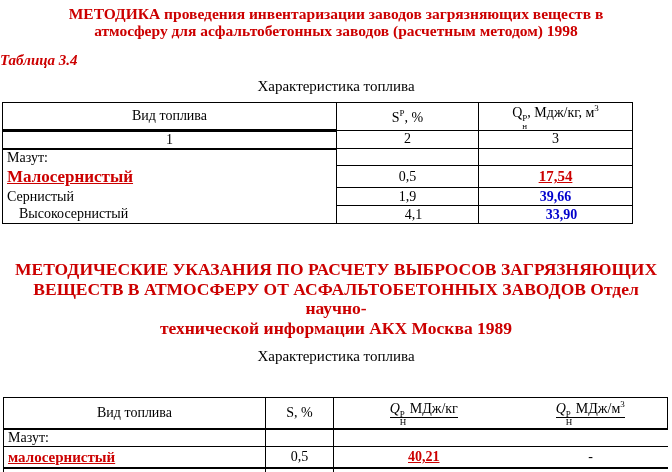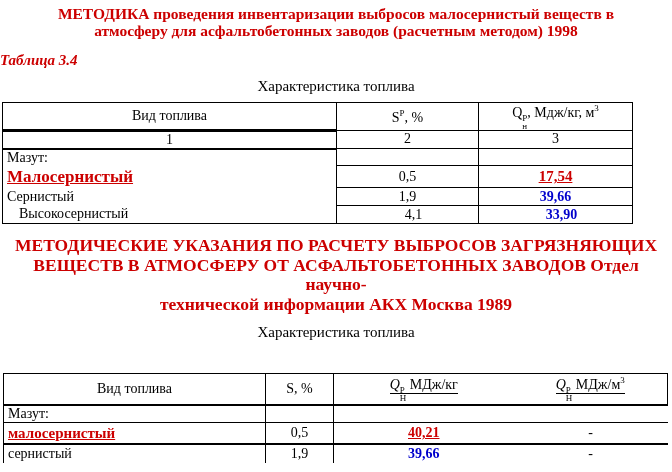--- a/index.html
+++ b/index.html
@@ -30,21 +30,21 @@
   .t1 .r-mazut td{height:16px;}
   .t1 .r-malo td{height:21px;}
   .t1 .r-sern td{height:17px;}
   .t1 .r-vys td{height:17px;padding-left:16px;}
   .red-strong{color:#cc0000;font-weight:bold;text-decoration:underline;}
   .t1 .fuel-malo{font-size:17px;}
   .t1 .val-malo{font-size:15px;}
 
   
   .doc-title-2{
-    margin-top:12px;text-align:center;color:#cc0000;font-weight:bold;
+    margin-top:36px;text-align:center;color:#cc0000;font-weight:bold;
     font-size:17.5px;line-height:19.5px;padding:0 10px;
   }
   .caption2{text-align:center;font-size:15px;margin-top:10px;}
 
   
   .t2{width:664px;margin:32px 0 0 3px;}
   .t2 .hdr td{border-top:1px solid #000;border-bottom:2px solid #000;text-align:center;height:30px;}
   .t2 td.c1{border-left:1px solid #000;text-align:left;}
   .t2 td.c2{border-left:1px solid #000;text-align:center;}
   .t2 td.c3{border-left:1px solid #000;text-align:center;}
@@ -62,21 +62,21 @@
     display:inline-flex;flex-direction:column;font-size:9px;line-height:8px;
     vertical-align:-4px;text-align:left;font-style:normal;font-weight:normal;
   }
   .qit{font-style:italic;}
   .u{border-bottom:1px solid #000;padding-bottom:1px;}
 </style>
 </head>
 <body>
 
 <div class="doc-title-1">
-  <div>МЕТОДИКА проведения инвентаризации выбросов малосернистый веществ в</div>
+  <div>МЕТОДИКА проведения инвентаризации заводов загрязняющих веществ в</div>
   <div>атмосферу для асфальтобетонных заводов (расчетным методом) 1998</div>
 </div>
 
 <div class="table-label">Таблица 3.4</div>
 
 <div class="caption">Характеристика топлива</div>
 
 <table class="t1">
   <colgroup>
       <col style="width:334px">

